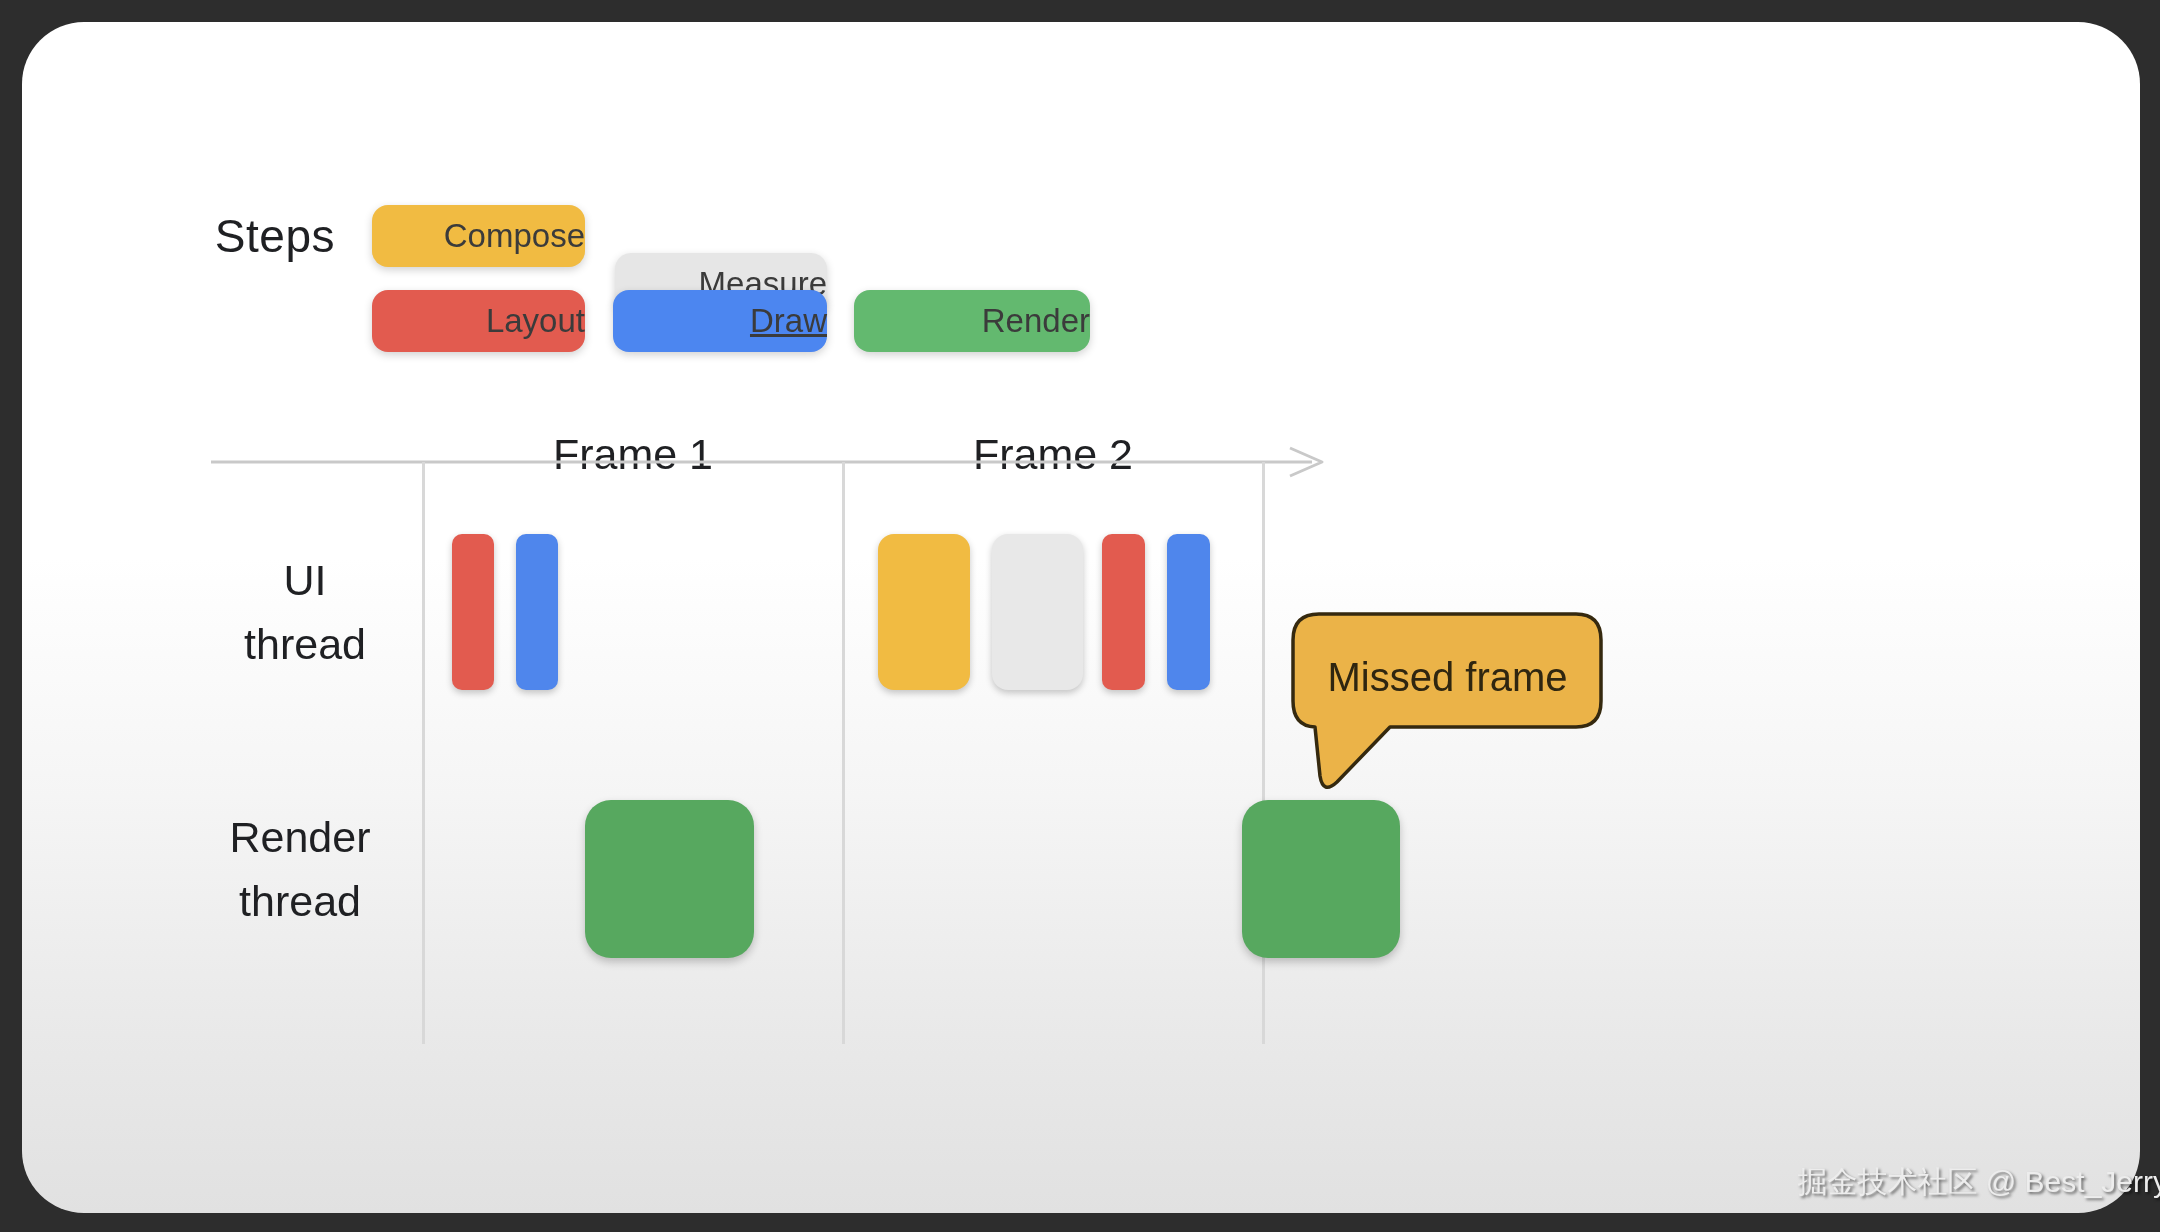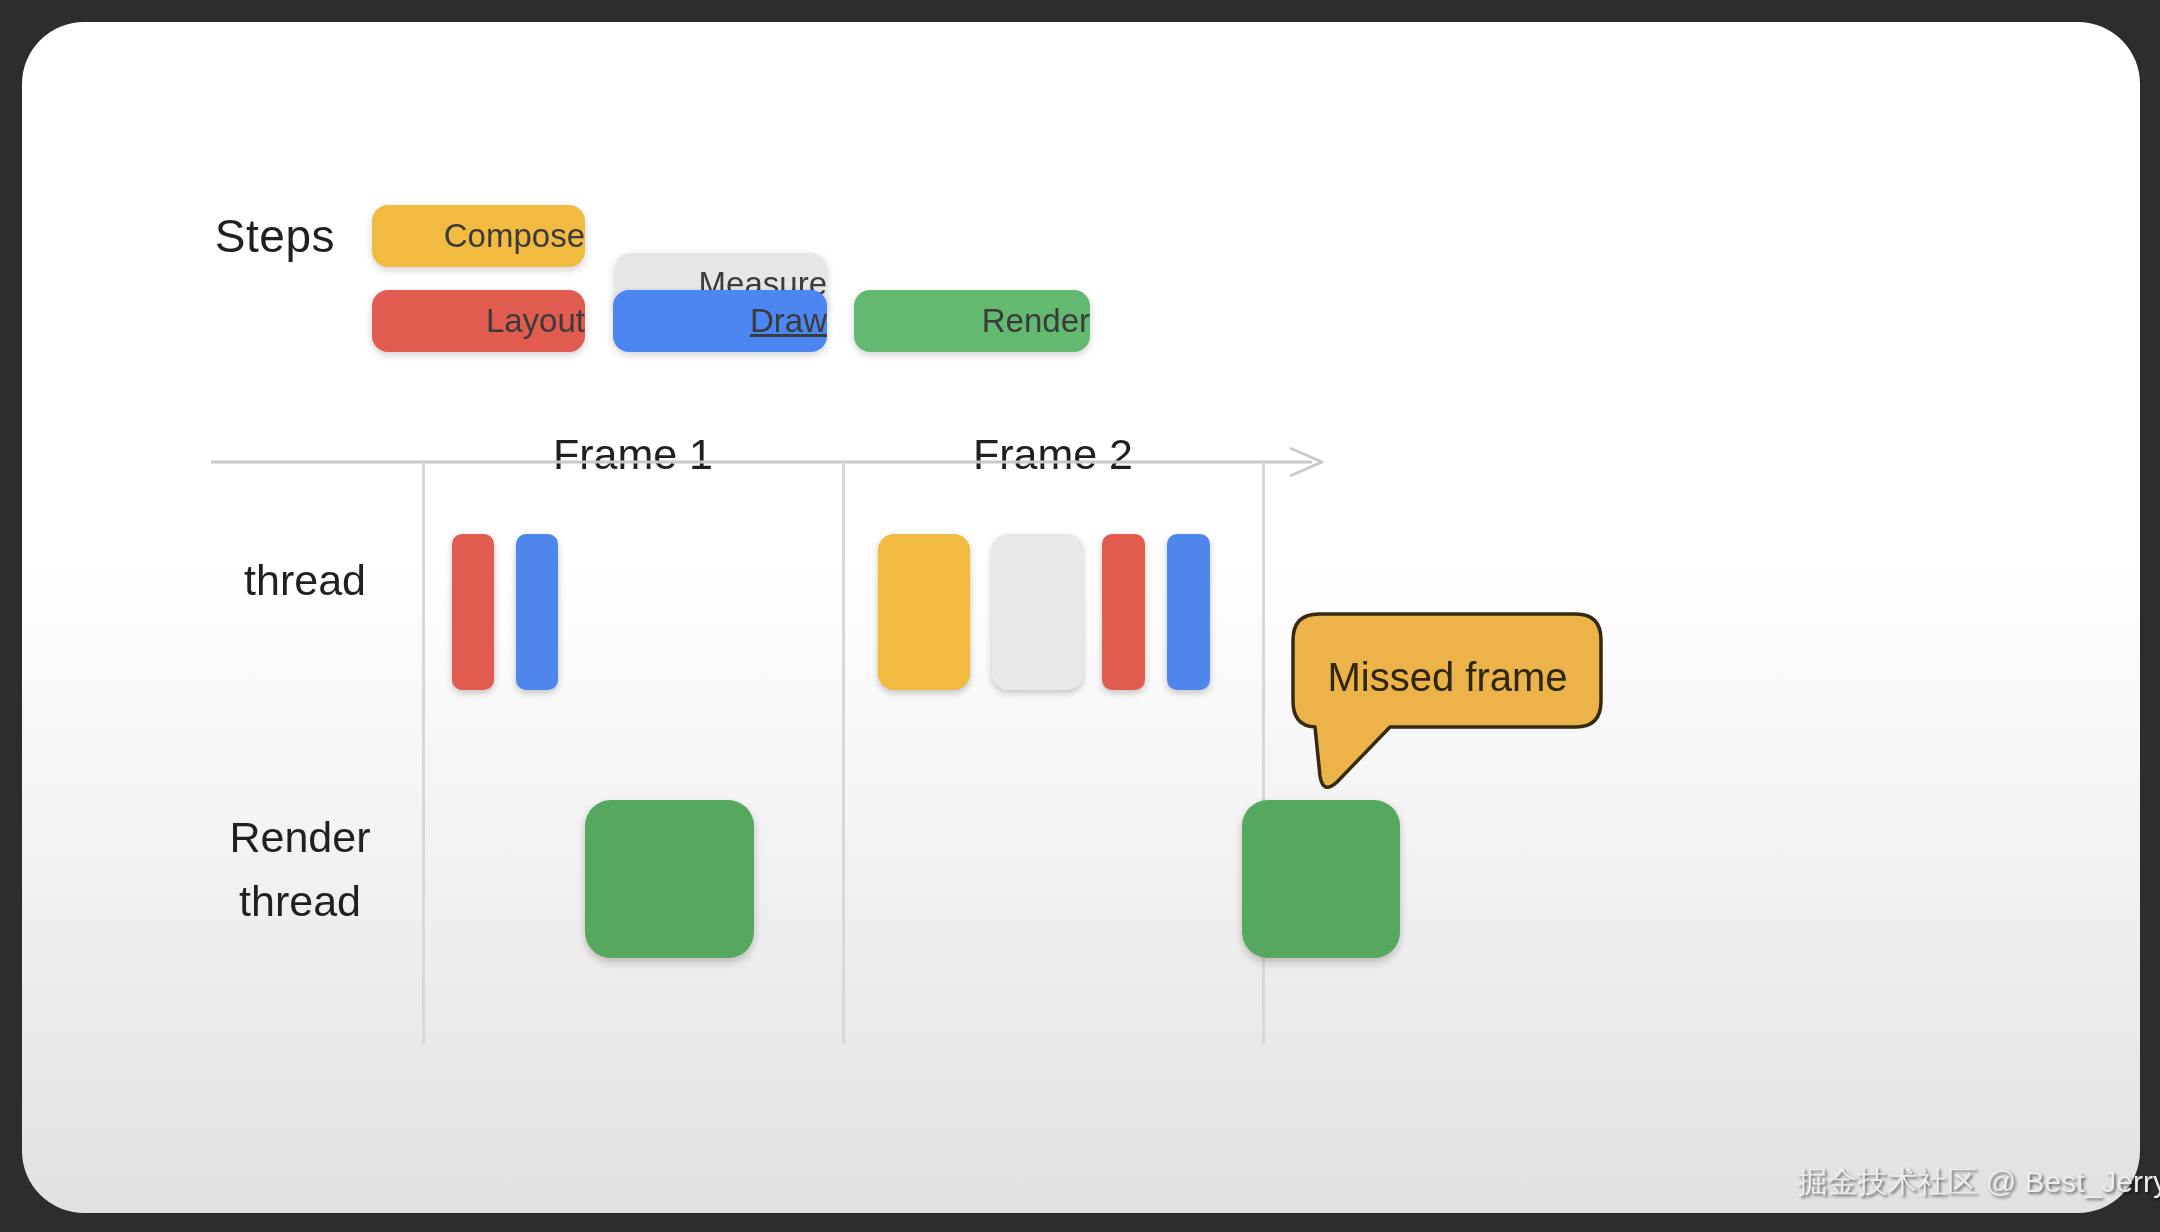--- a/index.html
+++ b/index.html
@@ -140,20 +140,21 @@
 <svg class="abs axis-svg" width="1140" height="44" viewBox="0 0 1140 44">
   <line x1="11" y1="22" x2="1112" y2="22" stroke="#c9c9c9" stroke-width="3"></line>
   <polyline points="1090,8 1122,22 1090,36" fill="none" stroke="#c9c9c9" stroke-width="3" stroke-linejoin="round"></polyline>
 </svg>
 
 <div class="abs divider divider-1"></div>
 <div class="abs divider divider-2"></div>
 <div class="abs divider divider-3"></div>
 
 <div class="abs row-label row-label-ui">
+  <div>UI</div>
   <div>thread</div>
 </div>
 <div class="abs row-label row-label-render">
   <div>Render</div>
   <div>thread</div>
 </div>
 
 <div class="abs ui-bar f1-layout" style="background-color: rgb(226, 91, 79);"></div>
 <div class="abs ui-bar f1-draw" style="background-color: rgb(79, 134, 236);"></div>
 

